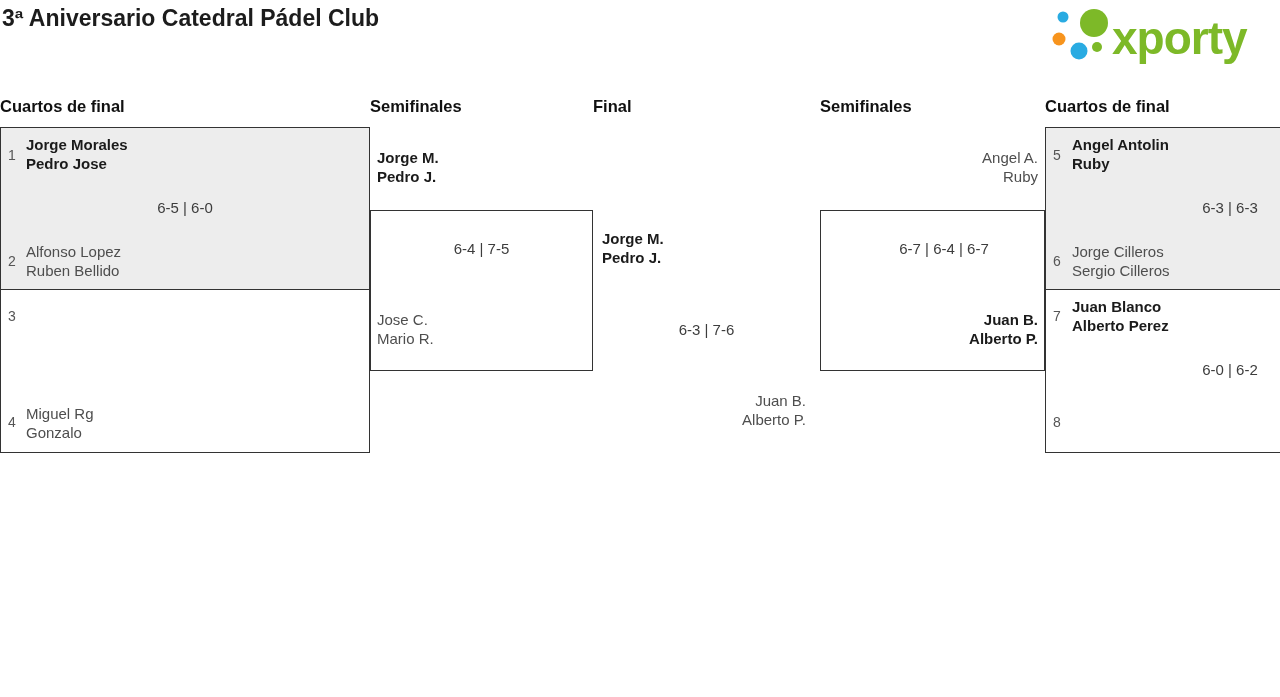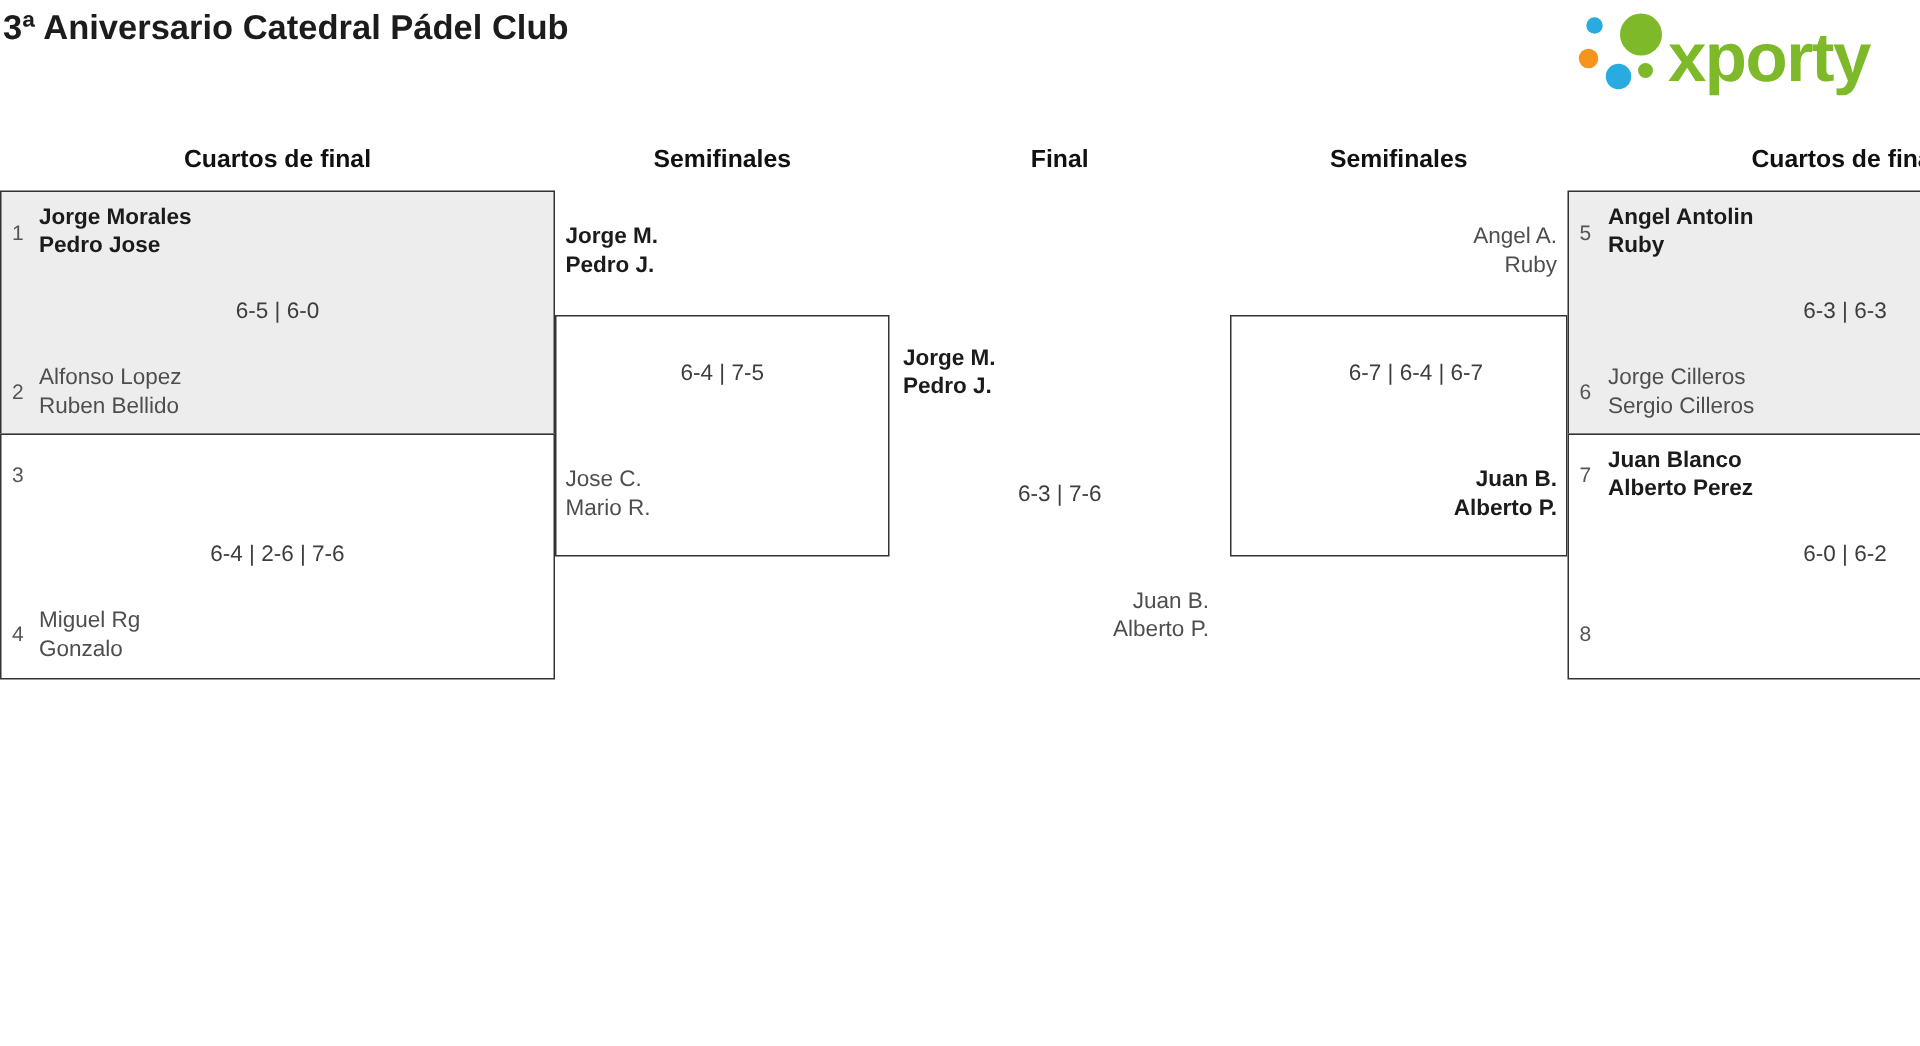--- a/index.html
+++ b/index.html
@@ -20,21 +20,21 @@
     color: #1c1c1c;
     line-height: 34px;
     white-space: nowrap;
   }
   .round-header {
     position: absolute;
     top: 97px;
     font-size: 16.5px;
     font-weight: 700;
     color: #111111;
-    text-align: center;
+    text-align: left;
     white-space: nowrap;
   }
   .match-box {
     position: absolute;
     border: 1px solid #333333;
     background: #ffffff;
   }
   .match-box.highlight { background: #ededed; }
   .seed {
     position: absolute;
@@ -97,21 +97,20 @@
     <div>Pedro Jose</div>
   </div>
   <div class="score" style="left:0; top:199px; width:370px;">6-5 | 6-0</div>
   <div class="seed" style="left:8px; top:253px;">2</div>
   <div class="pair loser" style="left:26px; top:242px;">
     <div>Alfonso Lopez</div>
     <div>Ruben Bellido</div>
   </div>
 
   <div class="seed" style="left:8px; top:308px;">3</div>
-  <div class="score" style="left:0; top:361px; width:370px;">6-4 | 2-6 | 7-6</div>
   <div class="seed" style="left:8px; top:414px;">4</div>
   <div class="pair loser" style="left:26px; top:404px;">
     <div>Miguel Rg</div>
     <div>Gonzalo</div>
   </div>
 
   <div class="pair winner" style="left:377px; top:148px;">
     <div>Jorge M.</div>
     <div>Pedro J.</div>
   </div>

